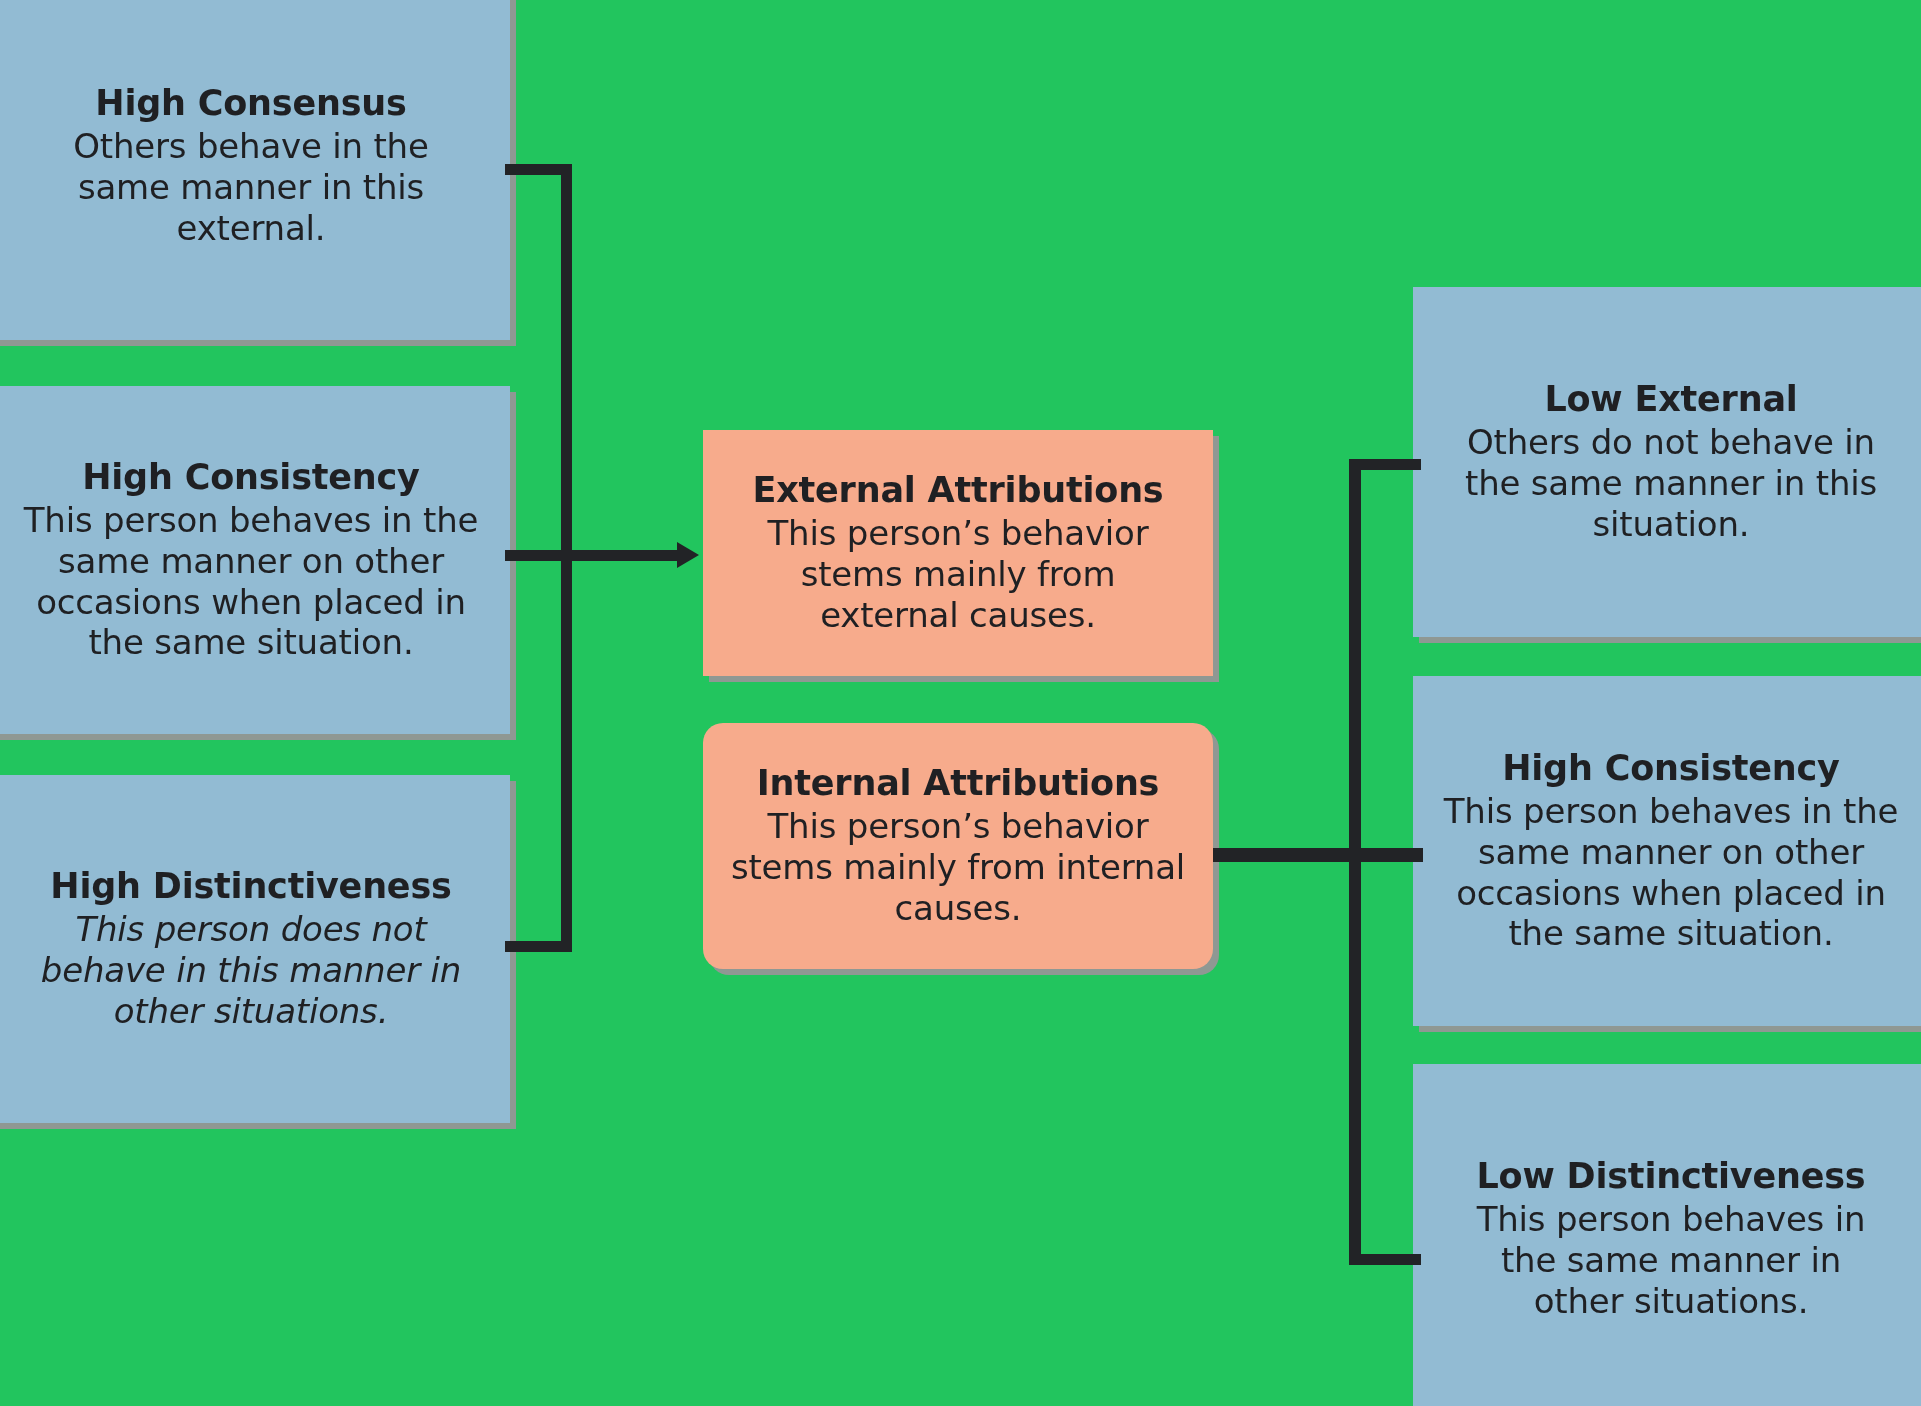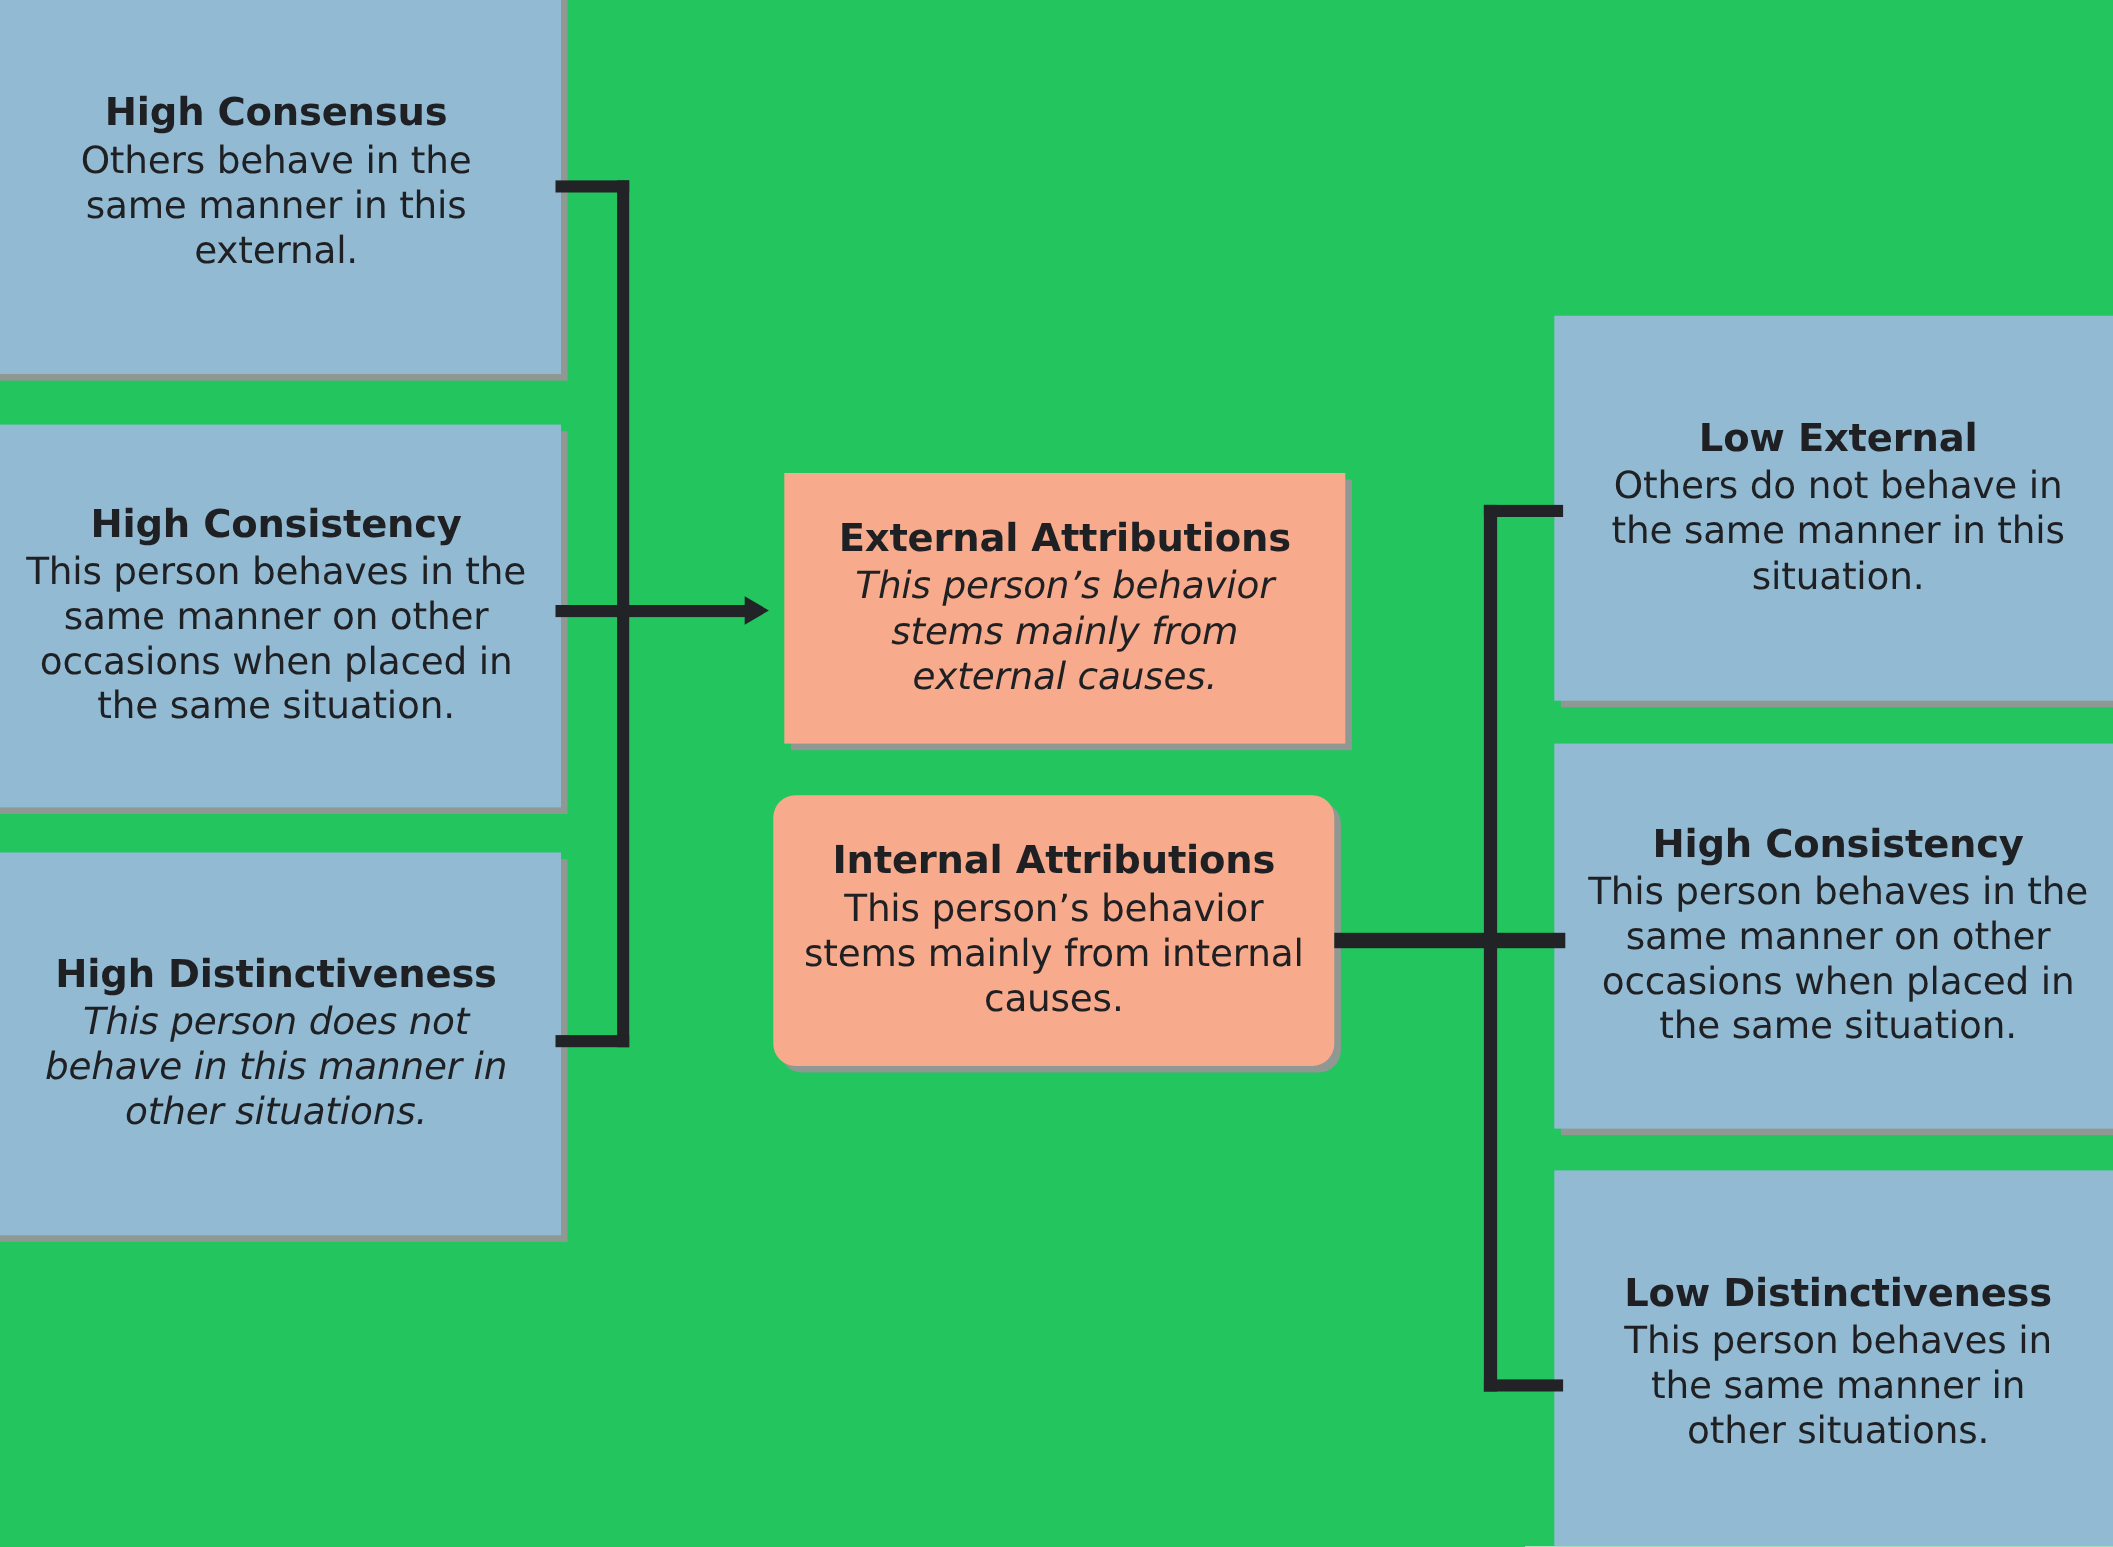--- a/index.html
+++ b/index.html
@@ -73,23 +73,23 @@
   <div class="node blue" style="left:-8px; top:386px; width:518px; height:348px;">
     <div class="title">High Consistency</div>
     <div class="body" style="max-width:460px;">This person behaves in the same manner on other occasions when placed in the same situation.</div>
   </div>
 
   <div class="node blue" style="left:-8px; top:775px; width:518px; height:348px;">
     <div class="title">High Distinctiveness</div>
     <div class="body" style="max-width:460px;font-style:italic;">This person does not behave in this manner in other situations.</div>
   </div>
 
-  <div class="node peach" style="left:703px; top:430px; width:510px; height:246px;margin-left:10px;">
+  <div class="node peach" style="left:703px; top:430px; width:510px; height:246px;">
     <div class="title">External Attributions</div>
-    <div class="body" style="max-width:455px;font-style:italic;">This person’s behavior stems mainly from external causes.</div>
+    <div class="body" style="max-width:455px;">This person’s behavior stems mainly from external causes.</div>
   </div>
 
   <div class="node peach" style="left:703px; top:723px; width:510px; height:246px;border-radius:20px;">
     <div class="title">Internal Attributions</div>
     <div class="body" style="max-width:455px;">This person’s behavior stems mainly from internal causes.</div>
   </div>
 
   <div class="node blue" style="left:1413px; top:287px; width:516px; height:350px;">
     <div class="title">Low External</div>
     <div class="body" style="max-width:420px;">Others do not behave in the same manner in this situation.</div>

